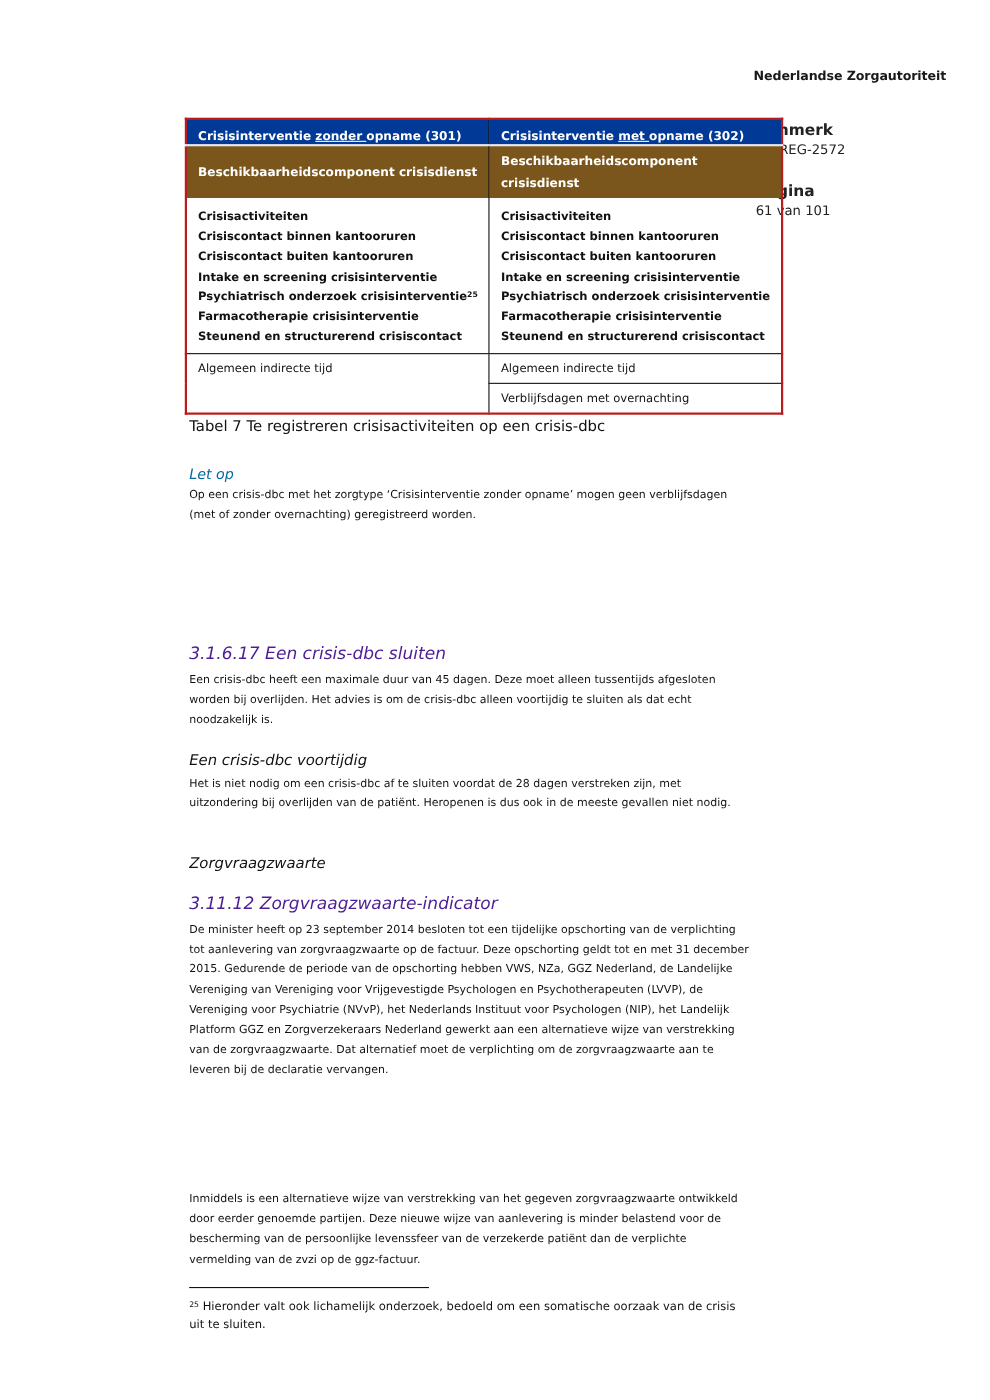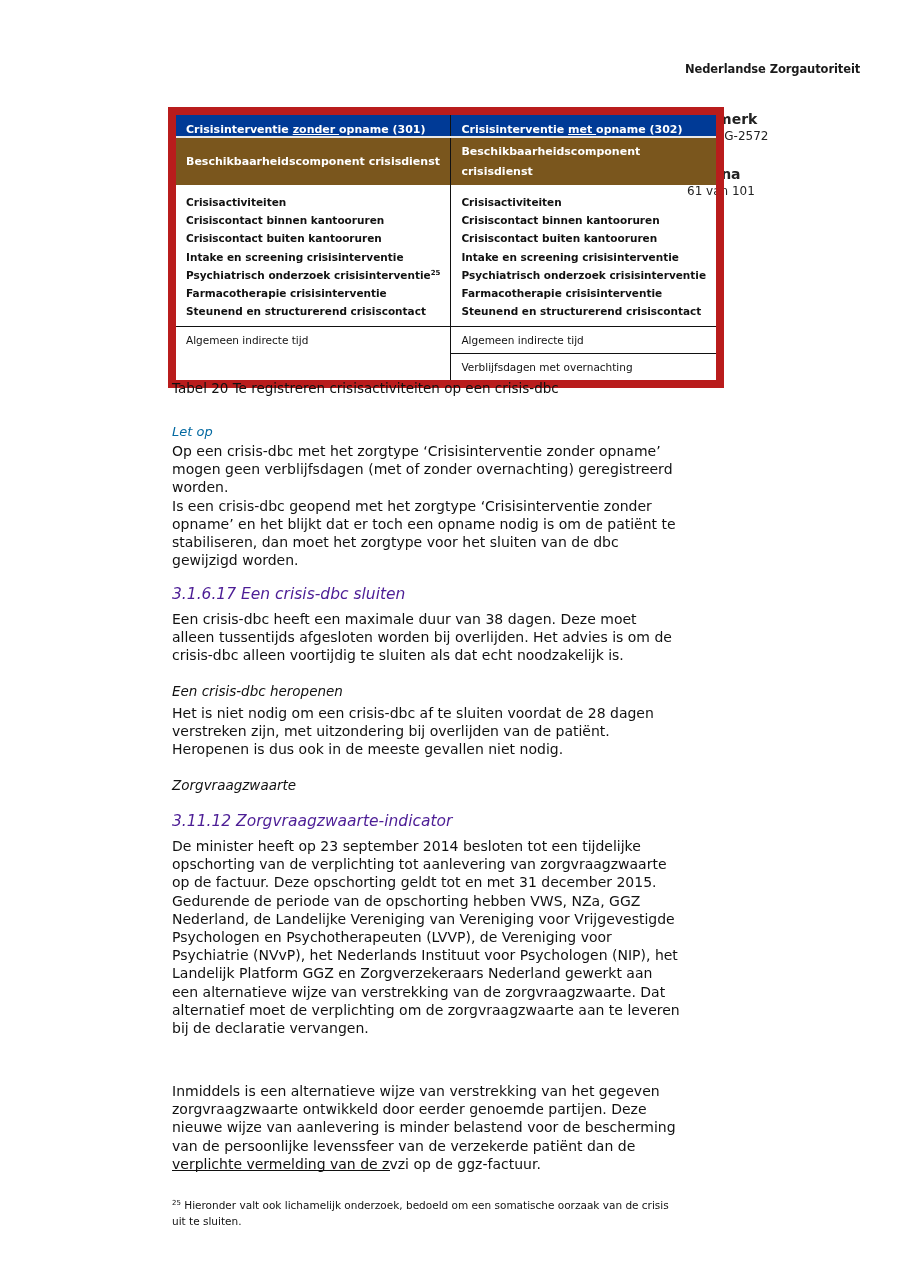--- a/index.html
+++ b/index.html
@@ -6,43 +6,43 @@
   body { width: 900px; height: 1273px; position: relative; overflow: hidden;
          font-family: "DejaVu Sans", sans-serif; color: #111; }
   .org { position: absolute; left: 685px; top: 62px; font-size: 11.5px; font-weight: bold; color: #1a1a1a; letter-spacing: -0.1px; }
   .meta { position: absolute; left: 687px; font-size: 12px; color: #222; }
   .meta .lbl { font-size: 14px; font-weight: bold; color: #222; display: block; margin-bottom: 2px; }
   .meta .val { display: block; }
   #meta-kenmerk { top: 111px; }
   #meta-pagina { top: 166px; }
 
   table.crisis { position: absolute; left: 168px; top: 107px; width: 506px;
-                 border-collapse: collapse; border: 8px solid #b91c1c; font-size: 10.5px; }
+                 border-collapse: collapse; border: 2px solid #b91c1c; font-size: 10.5px; }
   table.crisis td { vertical-align: top; padding: 0; border-left: 1px solid #111; border-right: 1px solid #111; }
   .hdr-blue { background: #003a96; color: #fff; font-weight: bold; font-size: 11px;
               height: 24px; padding: 8px 10px 0 10px !important; box-sizing: border-box; border-bottom: 2px solid #e8e8e8; }
   .hdr-blue u { text-decoration: underline; }
   .hdr-brown { background: #7a561d; color: #fff; font-weight: bold; font-size: 11px; height: 48px; box-sizing: border-box;
                line-height: 20px; }
   .hdr-brown .inner { padding: 4px 10px 0 10px; }
   .hdr-brown.left .inner { padding-top: 14px; }
   .act-cell { padding: 8px 10px 6px 10px !important; line-height: 18.2px; border-bottom: 1px solid #111; font-weight: bold; }
   .act-cell div { white-space: nowrap; }
   sup { font-size: 7px; vertical-align: top; position: relative; top: -2px; }
   .small-cell { padding: 6px 10px 6px 10px !important; line-height: 14px; }
   .bt { border-top: 1px solid #111; }
 
   .caption { position: absolute; left: 172px; top: 380px; font-size: 13.5px; color: #111; }
-  .body-text { position: absolute; left: 172px; width: 510px; font-size: 14px; line-height: 18.2px; color: #111; }
+  .body-text { position: absolute; left: 172px; width: 510px; font-size: 10px; line-height: 18.2px; color: #111; }
   .note-label { position: absolute; left: 172px; top: 424px; font-size: 13px; font-style: italic; color: #0369a1; }
   .h3 { position: absolute; left: 172px; font-size: 15.5px; font-style: italic; color: #4c1d95; }
   .h4 { position: absolute; left: 172px; font-size: 13.5px; font-style: italic; color: #111; }
   p { margin: 0; }
   .fn-rule { position: absolute; left: 172px; top: 1170px; width: 218px; height: 1px; background: #111; }
-  .footnote { position: absolute; left: 172px; top: 1180px; width: 500px; font-size: 10.5px; line-height: 16px; color: #111; margin-top: 17px; }
+  .footnote { position: absolute; left: 172px; top: 1180px; width: 500px; font-size: 10.5px; line-height: 16px; color: #111; }
 </style>
 </head>
 <body>
 
 <div class="org">Nederlandse Zorgautoriteit</div>
 
 <div class="meta" id="meta-kenmerk">
   <span class="lbl">Kenmerk</span>
   <span class="val">NR/REG-2572</span>
 </div>
@@ -88,32 +88,31 @@
   <tr>
     <td class="small-cell" rowspan="2">Algemeen indirecte tijd</td>
     <td class="small-cell">Algemeen indirecte tijd</td>
   </tr>
   <tr>
     <td class="small-cell bt">Verblijfsdagen met overnachting</td>
   </tr>
 </tbody>
   </table>
 
-<div class="caption">Tabel 20 Te registreren crisisactiviteiten op een crisis-dbc</div>
+<div class="caption">Tabel 7 Te registreren crisisactiviteiten op een crisis-dbc</div>
 
 <div class="note-label">Let op</div>
 <div class="body-text" style="top:442px;">
   <p>Op een crisis-dbc met het zorgtype ‘Crisisinterventie zonder opname’ mogen geen verblijfsdagen (met of zonder overnachting) geregistreerd worden.</p>
-  <p>Is een crisis-dbc geopend met het zorgtype ‘Crisisinterventie zonder opname’ en het blijkt dat er toch een opname nodig is om de patiënt te stabiliseren, dan moet het zorgtype voor het sluiten van de dbc gewijzigd worden.</p>
 </div>
 
 <div class="h3" style="top:585px;">3.1.6.17 Een crisis-dbc sluiten</div>
-<div class="body-text" style="top:610px;">Een crisis-dbc heeft een maximale duur van 38 dagen. Deze moet alleen tussentijds afgesloten worden bij overlijden. Het advies is om de crisis-dbc alleen voortijdig te sluiten als dat echt noodzakelijk is.</div>
+<div class="body-text" style="top:610px;">Een crisis-dbc heeft een maximale duur van 45 dagen. Deze moet alleen tussentijds afgesloten worden bij overlijden. Het advies is om de crisis-dbc alleen voortijdig te sluiten als dat echt noodzakelijk is.</div>
 
-<div class="h4" style="top:683px;">Een crisis-dbc heropenen</div>
+<div class="h4" style="top:683px;">Een crisis-dbc voortijdig</div>
 <div class="body-text" style="top:704px;">Het is niet nodig om een crisis-dbc af te sluiten voordat de 28 dagen verstreken zijn, met uitzondering bij overlijden van de patiënt. Heropenen is dus ook in de meeste gevallen niet nodig.</div>
 
 <div class="h4" style="top:777px;">Zorgvraagzwaarte</div>
 
 <div class="h3" style="top:812px;">3.11.12 Zorgvraagzwaarte-indicator</div>
 <div class="body-text" style="top:837px;">De minister heeft op 23 september 2014 besloten tot een tijdelijke opschorting van de verplichting tot aanlevering van zorgvraagzwaarte op de factuur. Deze opschorting geldt tot en met 31 december 2015. Gedurende de periode van de opschorting hebben VWS, NZa, GGZ Nederland, de Landelijke Vereniging van Vereniging voor Vrijgevestigde Psychologen en Psychotherapeuten (LVVP), de Vereniging voor Psychiatrie (NVvP), het Nederlands Instituut voor Psychologen (NIP), het Landelijk Platform GGZ en Zorgverzekeraars Nederland gewerkt aan een alternatieve wijze van verstrekking van de zorgvraagzwaarte. Dat alternatief moet de verplichting om de zorgvraagzwaarte aan te leveren bij de declaratie vervangen.</div>
 <div class="body-text" style="top:1055px;margin-top:27px;">Inmiddels is een alternatieve wijze van verstrekking van het gegeven zorgvraagzwaarte ontwikkeld door eerder genoemde partijen. Deze nieuwe wijze van aanlevering is minder belastend voor de bescherming van de persoonlijke levenssfeer van de verzekerde patiënt dan de verplichte vermelding van de zvzi op de ggz-factuur.</div>
 
 <div class="fn-rule"></div>
 <div class="footnote"><sup>25</sup><span> Hieronder valt ook lichamelijk onderzoek, bedoeld om een somatische oorzaak van de crisis uit te sluiten.</span></div>

